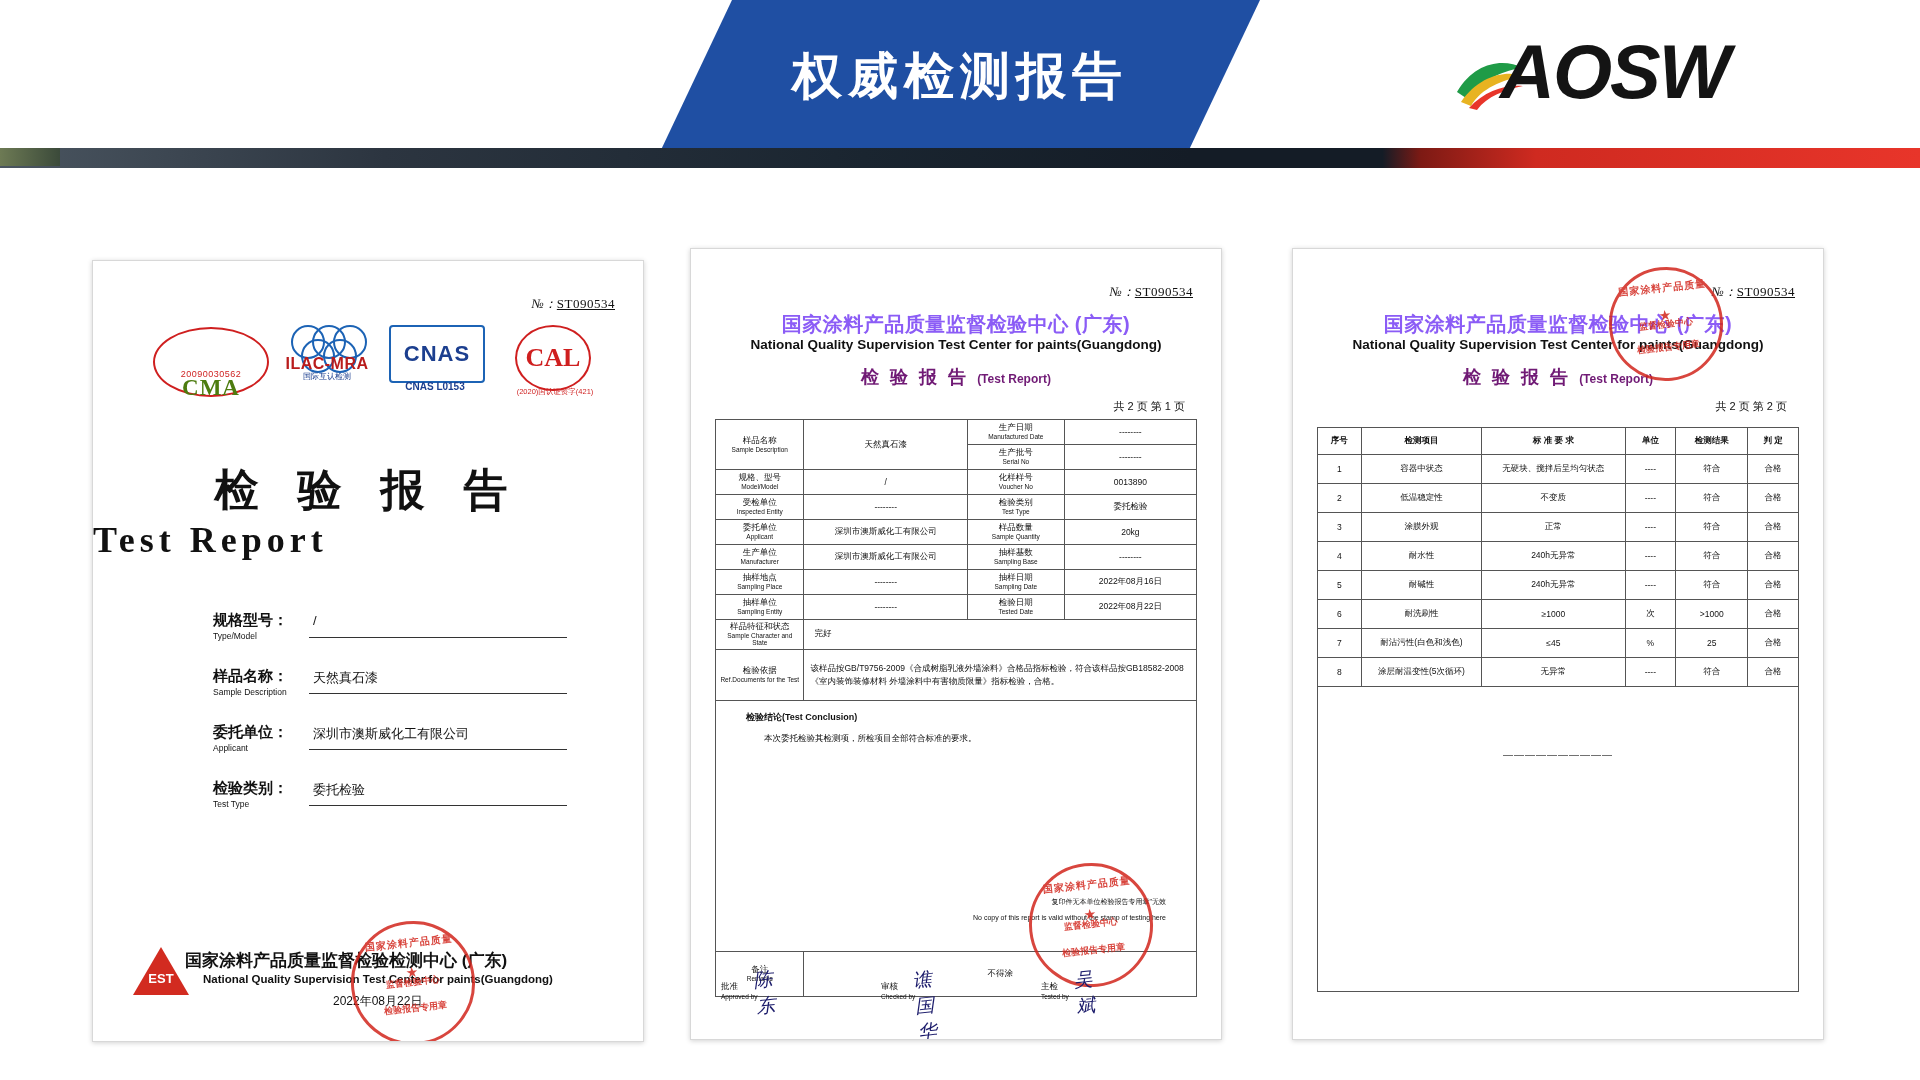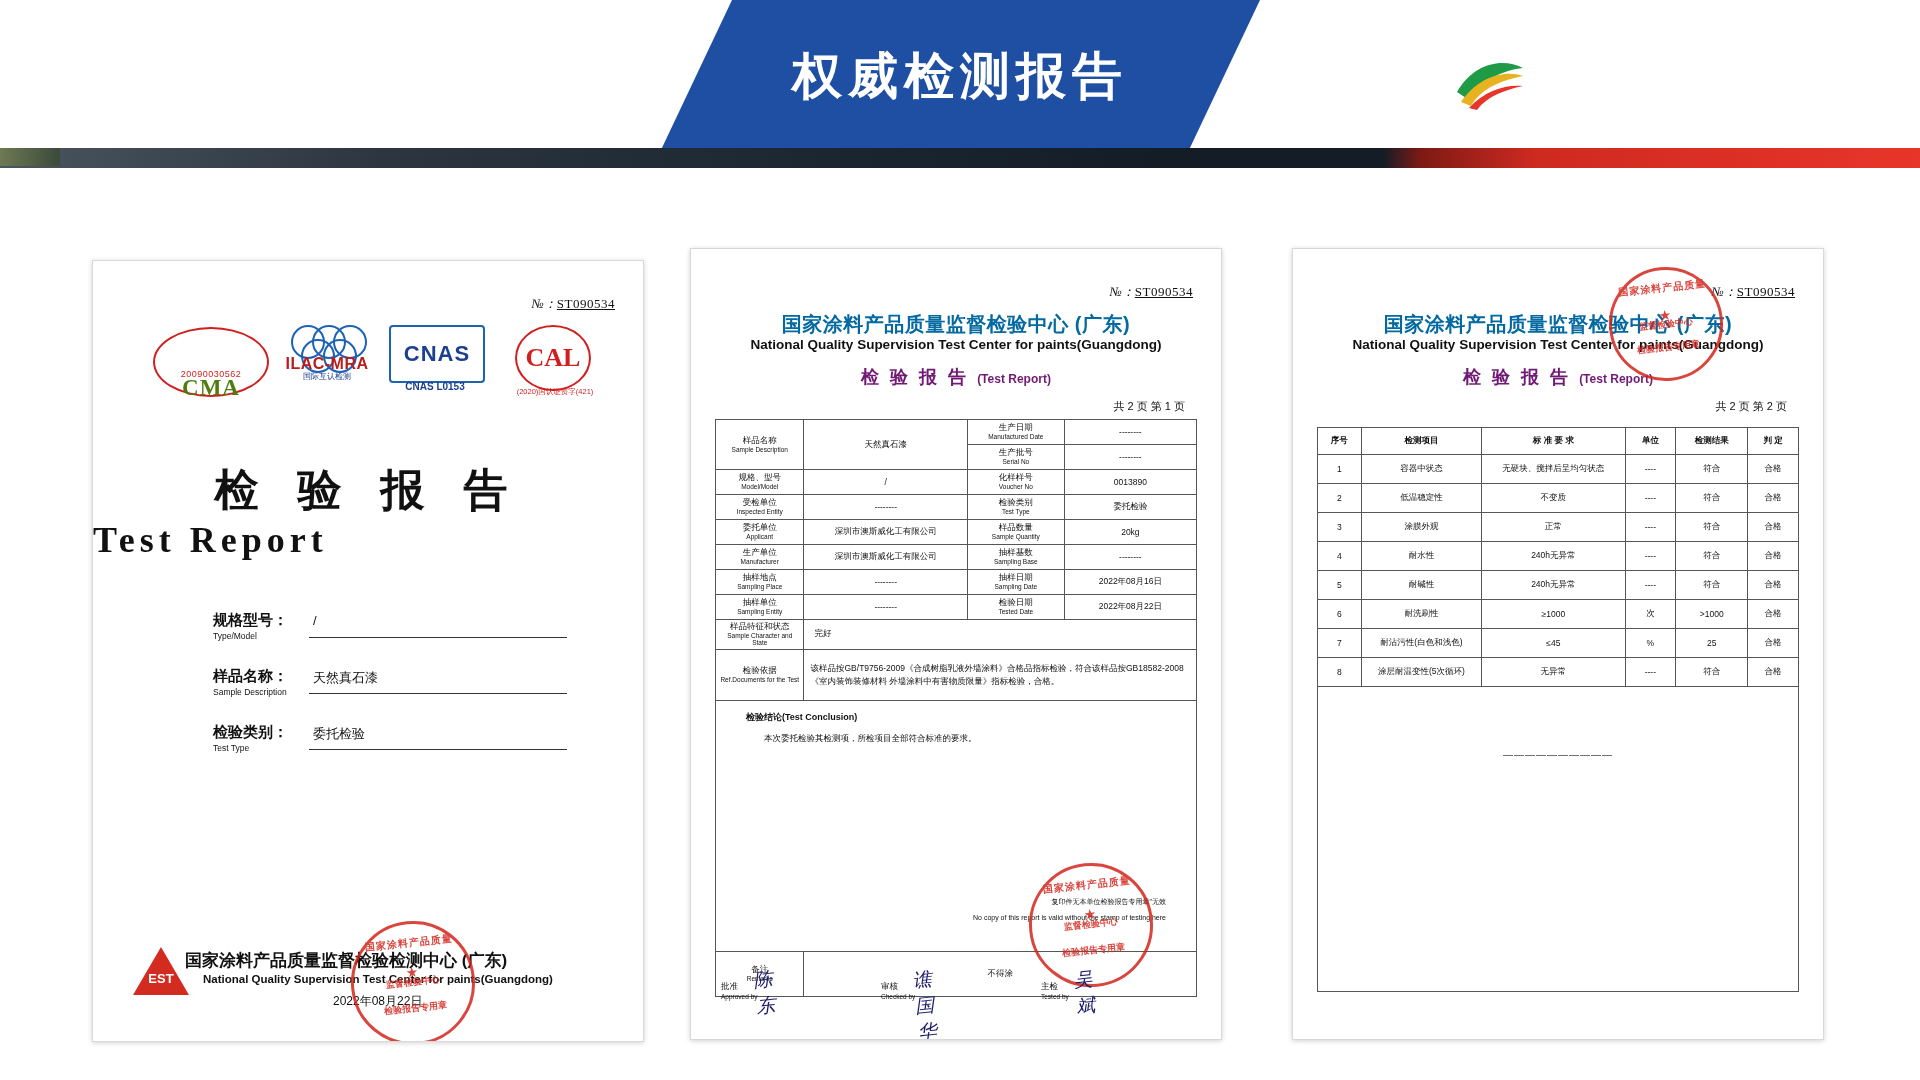--- a/index.html
+++ b/index.html
@@ -241,21 +241,21 @@
   }
   .stamp .stamp-star{
     position:absolute;left:50%;top:34%;transform:translateX(-50%);
     font-size:14px;color:#d2261d;
   }
   #d1-stamp{left:258px;top:660px;width:118px;height:118px;}
 
   
   .org-title-cn{
     position:absolute;left:0;top:62px;width:100%;text-align:center;
-    font-size:20px;font-weight:bold;color:#0369a1;letter-spacing:0.5px;
+    font-size:20px;font-weight:bold;color:#8b5cf6;letter-spacing:0.5px;
   }
   .org-title-en{
     position:absolute;left:0;top:88px;width:100%;text-align:center;
     font-size:13.5px;font-weight:bold;color:#111;
   }
   .rep-title{
     position:absolute;left:0;top:116px;width:100%;text-align:center;
     font-size:18px;font-weight:bold;color:#701a75;letter-spacing:3px;
   }
   .rep-title small{font-size:12px;letter-spacing:0;}
@@ -309,20 +309,21 @@
   <div class="header-band"></div>
   <div class="banner-shape"></div>
   <div class="banner-title">权威检测报告</div>
 
   <div class="logo-wrap">
     <svg class="logo-swoosh" viewBox="0 0 70 58">
       <path d="M2,40 C20,10 48,6 68,16 C50,18 28,26 14,48 Z" fill="#1f9b47"></path>
       <path d="M6,50 C24,24 50,18 68,24 C48,28 26,36 16,54 Z" fill="#e8b321"></path>
       <path d="M14,56 C30,38 52,32 68,34 C50,38 32,44 22,58 Z" fill="#e8352a"></path>
     </svg>
+    <div class="logo-text">AOSW</div>
   </div>
 
   <div class="header-strip"></div>
   <div class="header-strip-left"></div>
 </div>
 
 <div class="docs">
 
   <div class="doc" id="doc1">
     <div class="doc-inner">
@@ -366,20 +367,26 @@
           <span class="f-val">/</span>
           <span class="f-line"></span>
         </div>
         <div class="d1-field">
           <span class="f-cn">样品名称：</span>
           <span class="f-en">Sample Description</span>
           <span class="f-val">天然真石漆</span>
           <span class="f-line"></span>
         </div>
         <div class="d1-field">
+          <span class="f-cn">委托单位：</span>
+          <span class="f-en">Applicant</span>
+          <span class="f-val">深圳市澳斯威化工有限公司</span>
+          <span class="f-line"></span>
+        </div>
+        <div class="d1-field">
           <span class="f-cn">检验类别：</span>
           <span class="f-en">Test Type</span>
           <span class="f-val">委托检验</span>
           <span class="f-line"></span>
         </div>
       </div>
 
       <div class="d1-footer">
         <div class="est-logo">
           <div class="est-tri"></div>

